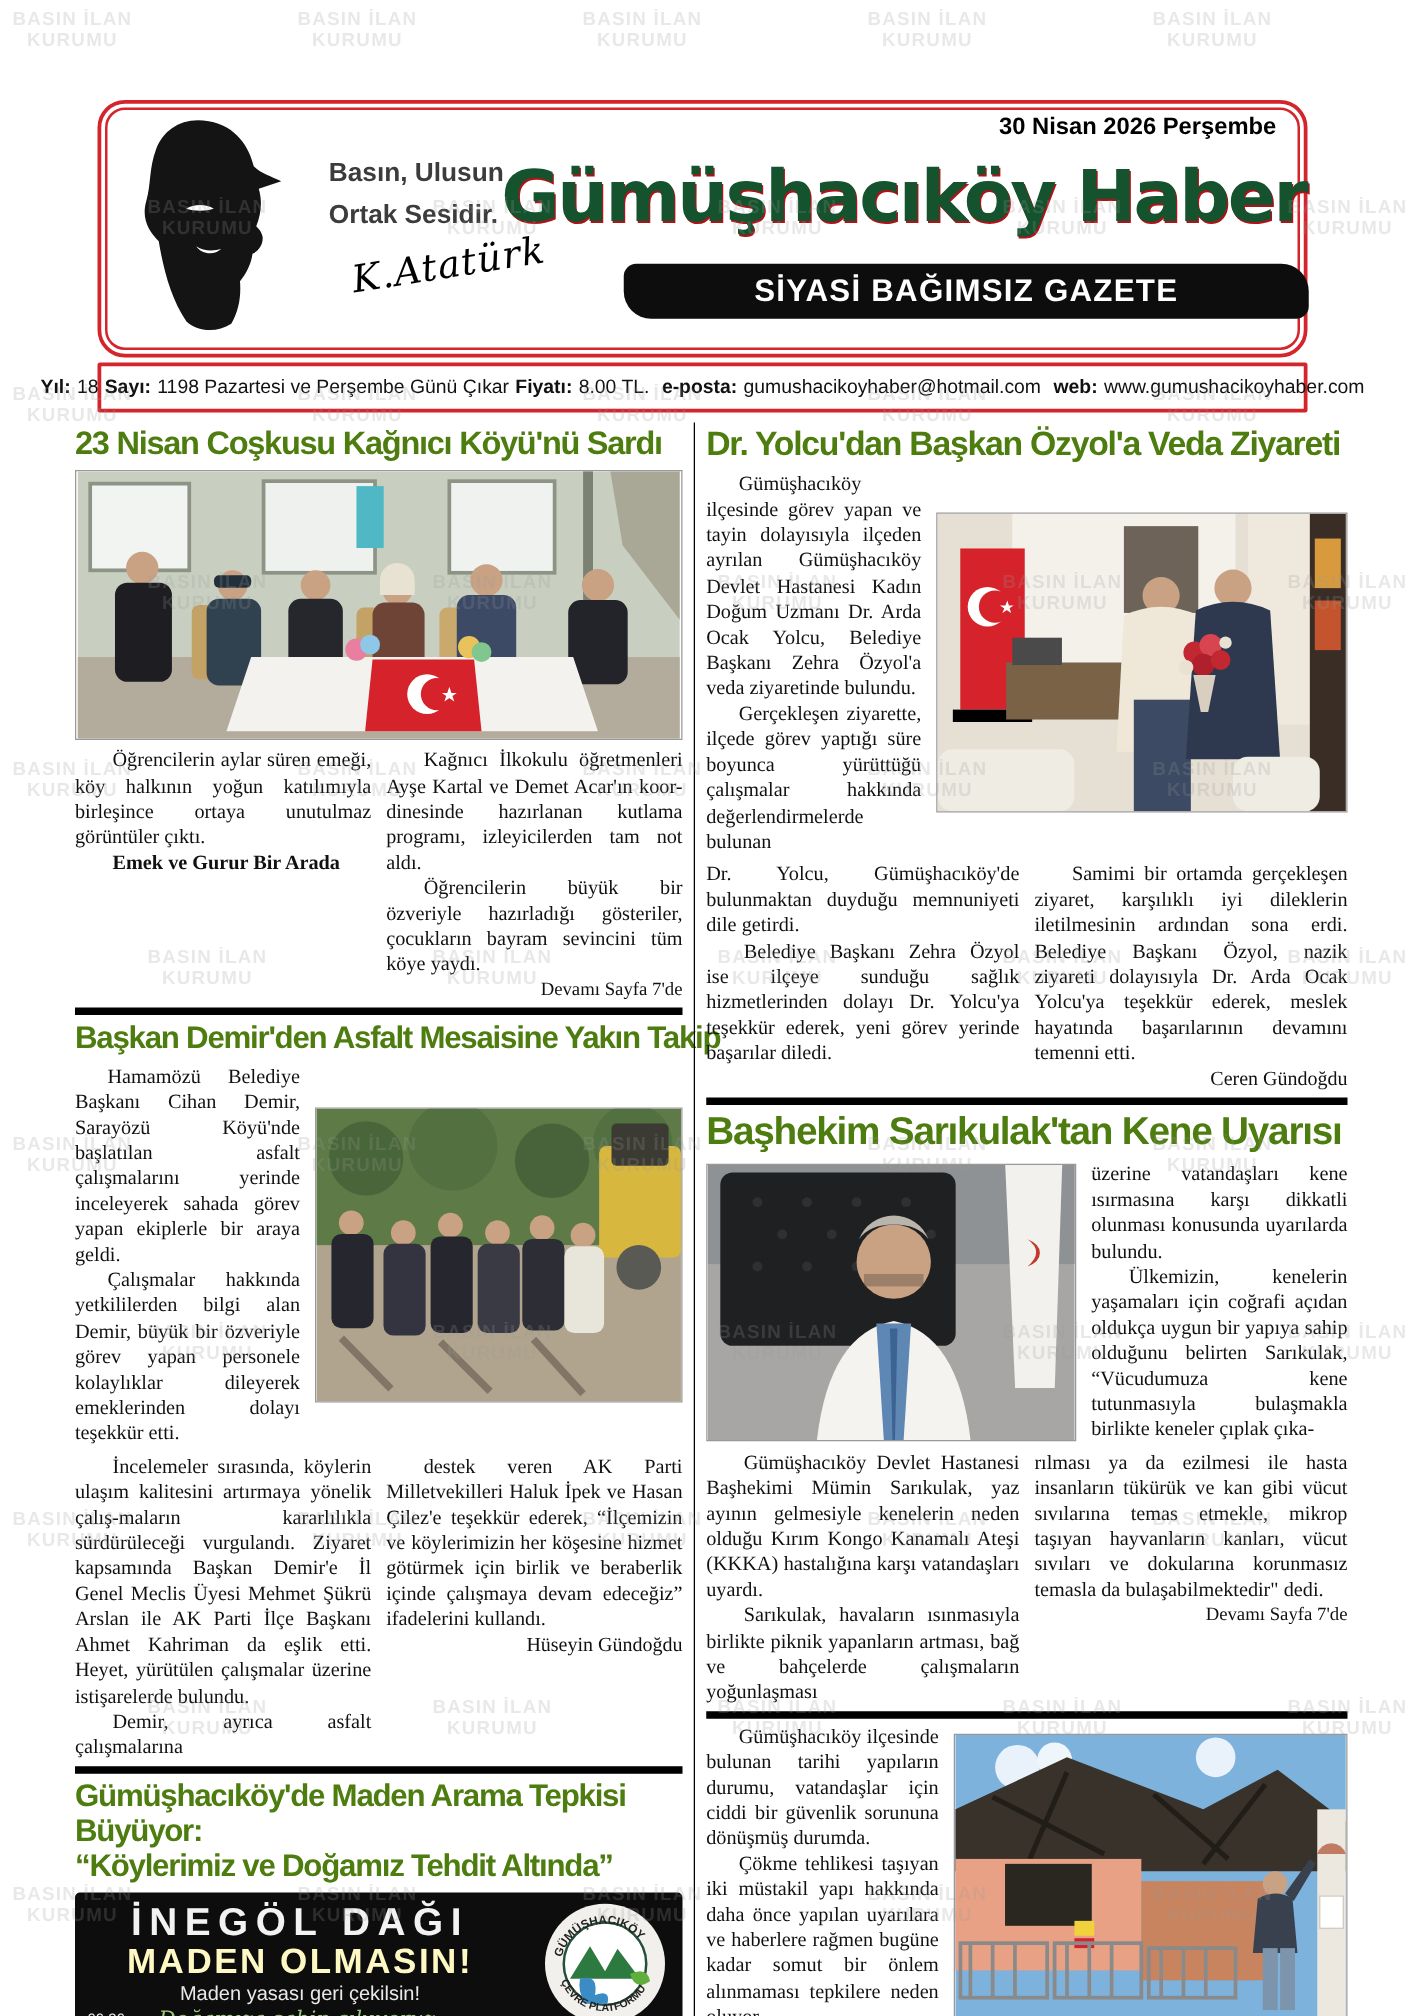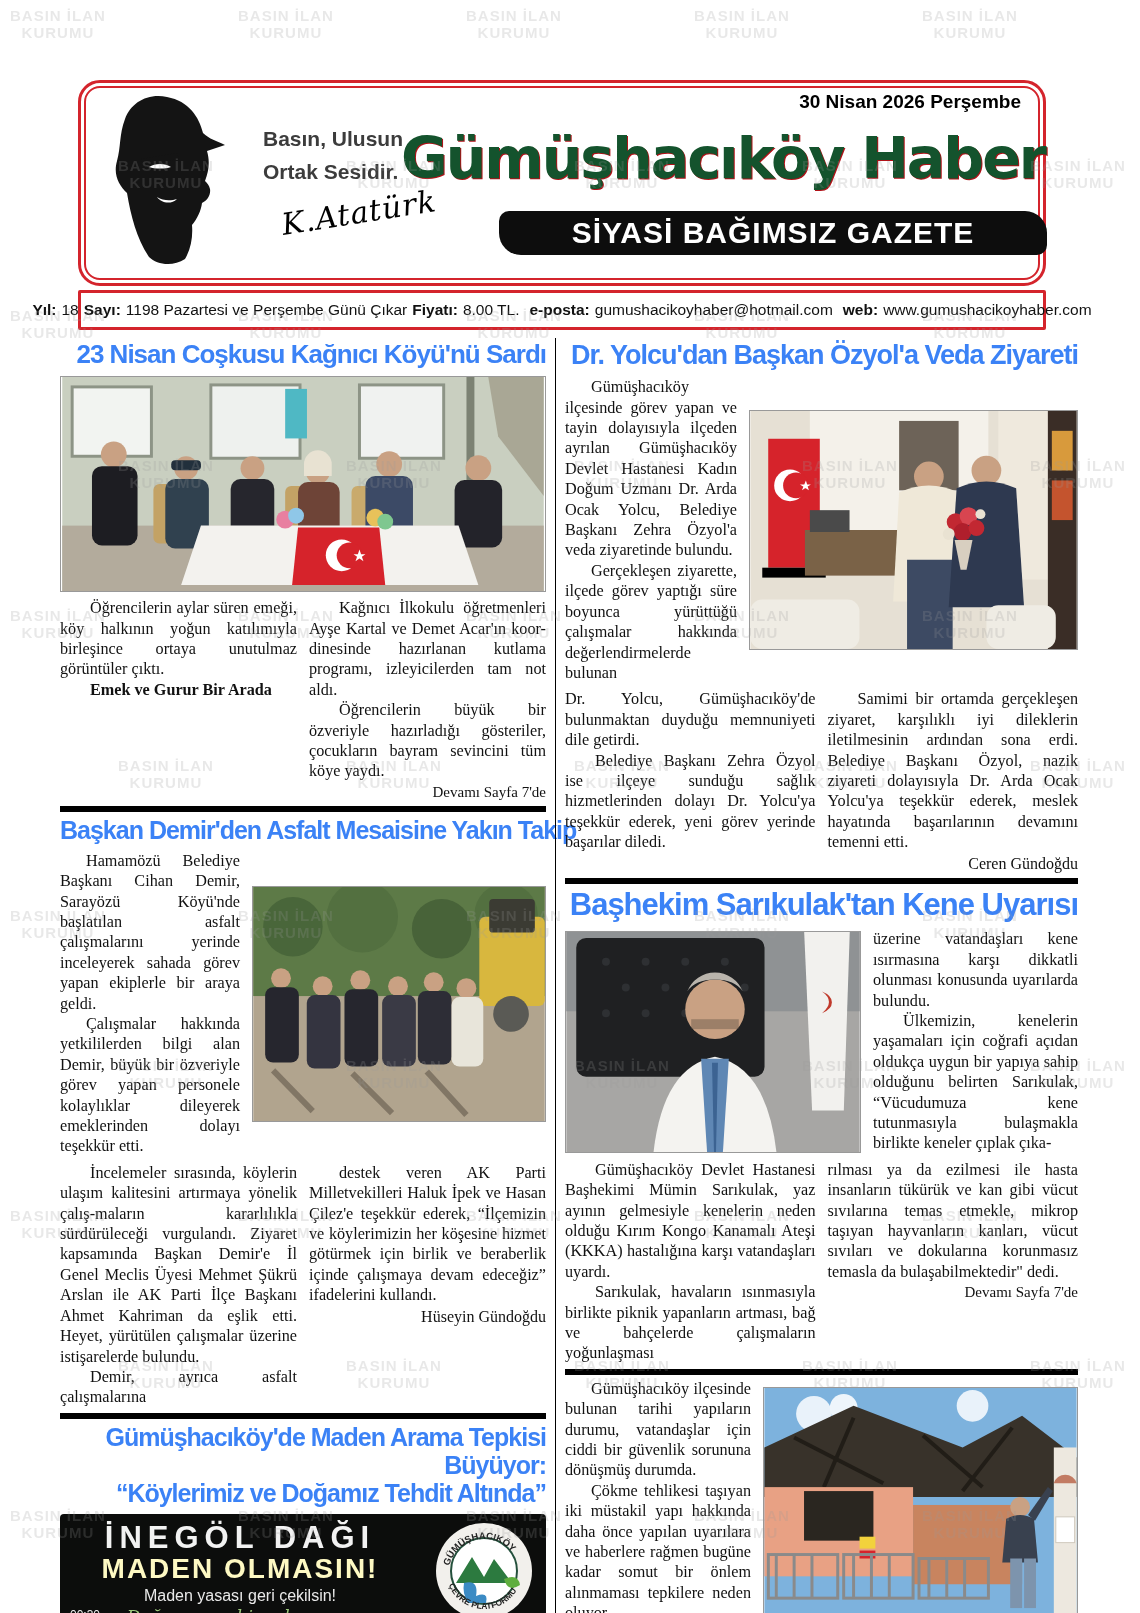--- a/index.html
+++ b/index.html
@@ -17,35 +17,35 @@
           font-style:italic;font-size:30px;color:#000;transform:rotate(-9deg);letter-spacing:1px;}
   .mast-date{position:absolute;right:22px;top:8px;font-family:"Liberation Sans",sans-serif;
           font-weight:bold;font-size:19px;color:#000;}
   .mast-title{position:absolute;left:320px;top:42px;width:640px;text-align:center;
           font-family:"DejaVu Sans",sans-serif;font-weight:bold;font-size:57px;
           color:#14532d;letter-spacing:-2px;white-space:nowrap;
           text-shadow:1px 1px 0 #b01218;}
   .subtitle-bar{position:absolute;left:418px;top:128px;width:548px;height:44px;background:#0d0d0d;
           border-radius:10px 22px 10px 22px;display:flex;align-items:center;justify-content:center;}
   .subtitle-bar span{color:#fff;font-family:"Liberation Sans",sans-serif;font-weight:bold;
-          font-size:30px;letter-spacing:1px;}
+          font-size:25px;letter-spacing:1px;}
   
   .infobar{position:absolute;left:78px;top:290px;width:962px;height:34px;
            border:3px solid #d4242c;border-radius:2px;background:#fff;
            display:flex;align-items:center;justify-content:center;gap:5px;
            font-family:"Liberation Sans",sans-serif;font-size:15.5px;white-space:nowrap;}
   .infobar b{font-weight:bold;}
   
   .content{position:absolute;left:60px;top:338px;width:1018px;display:flex;gap:9px;}
   .col-left{width:486px;}
   .col-right{width:513px;}
   .vdivider{width:5px;background:#000;}
   .hbar{height:6px;background:#000;margin:5px 0 4px 0;}
   h2.headline{font-family:"Liberation Sans",sans-serif;font-stretch:condensed;font-weight:bold;
-      color:#3b82f6;text-align:right;margin:2px 0 7px 0;letter-spacing:-1px;line-height:1.12;
+      color:#4d7c0f;text-align:left;margin:2px 0 7px 0;letter-spacing:-1px;line-height:1.12;
       white-space:nowrap;}
   h2.wrap{white-space:normal;}
   .photo{display:block;width:100%;border:1px solid #999;box-sizing:border-box;}
   .trow{display:flex;gap:12px;margin-top:6px;}
   .tcol{flex:1;min-width:0;}
   .tcol p{margin:0;font-size:16.2px;line-height:1.26;text-align:justify;text-indent:30px;}
   .fixedcol p{margin:0;font-size:16.2px;line-height:1.26;text-align:justify;text-indent:26px;}
   .subhead{font-weight:bold;font-size:16.5px;margin-top:2px;text-indent:0;}
   .cont{font-size:15px;text-align:right;margin-top:2px;}
   .byline{font-size:16px;text-align:right;margin-top:2px;}

